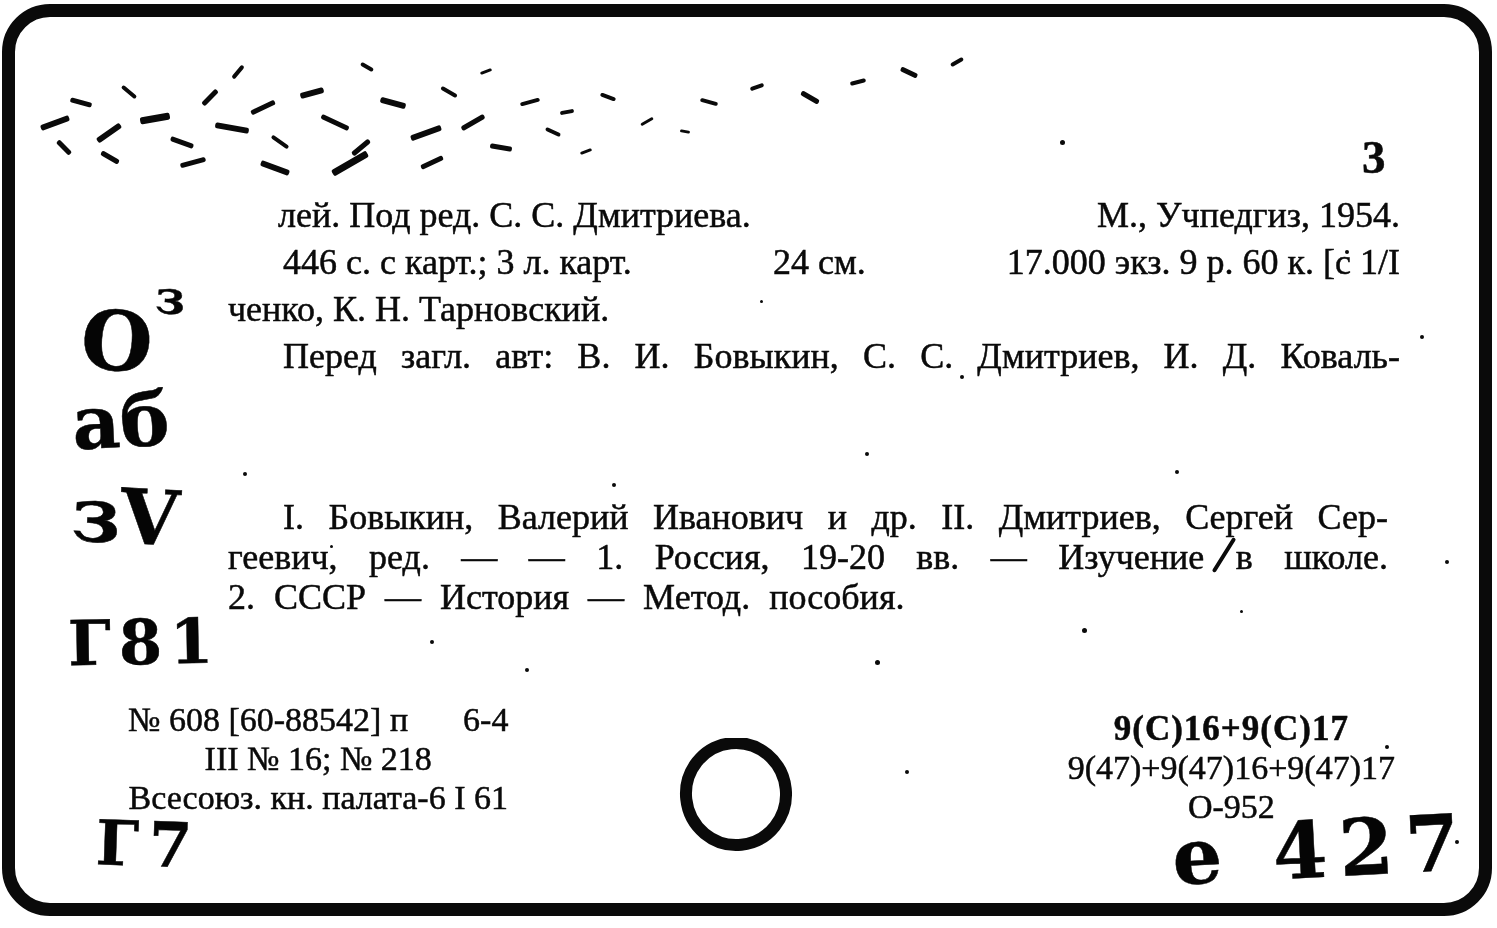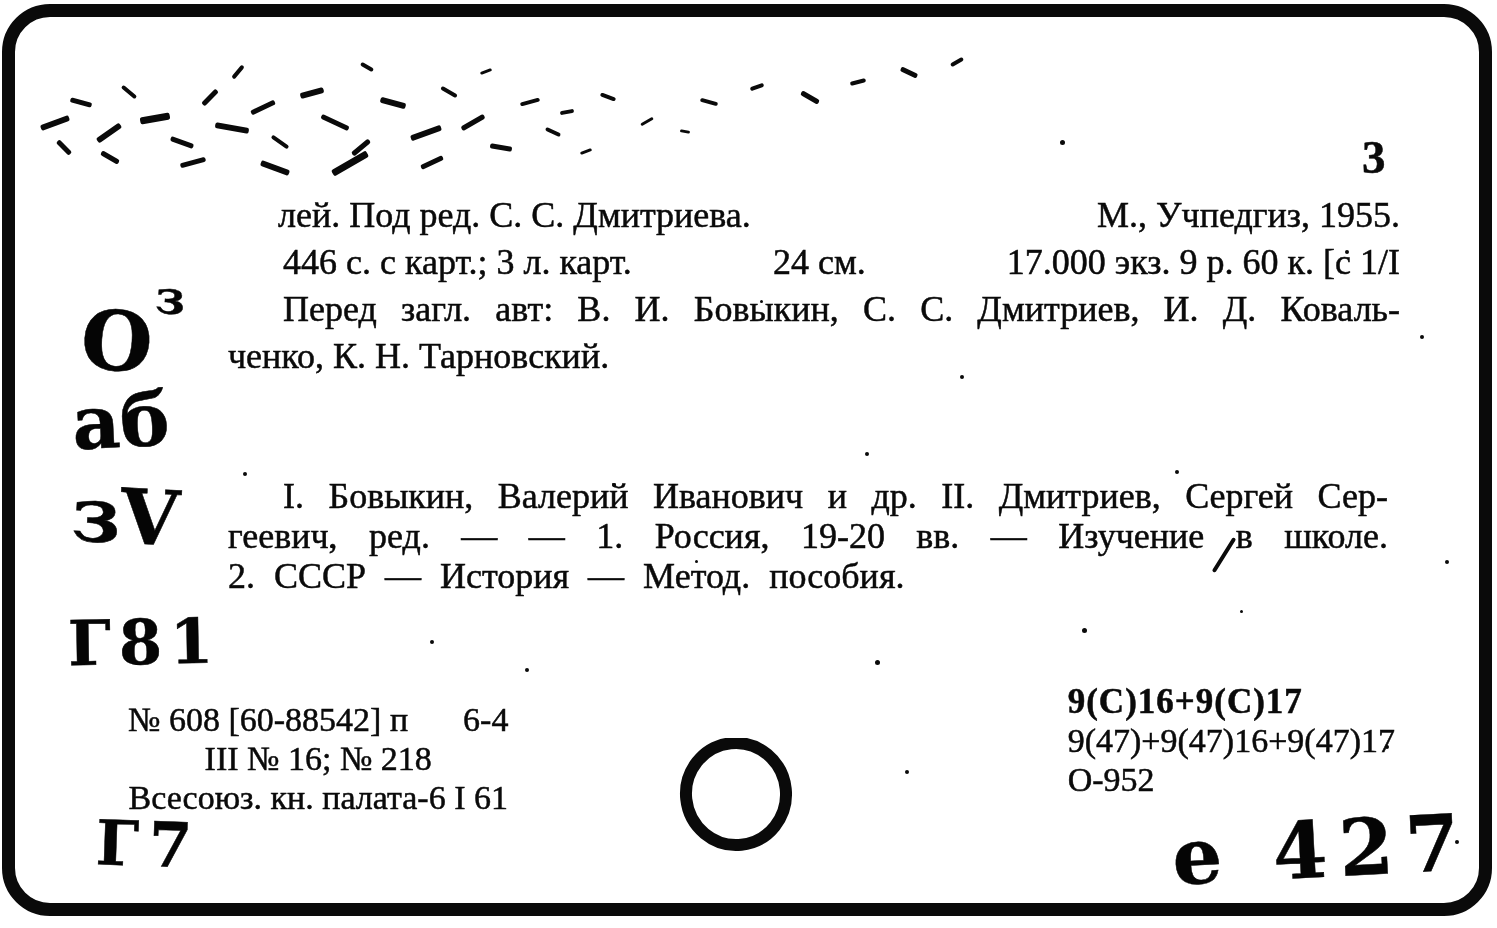--- a/index.html
+++ b/index.html
@@ -14,36 +14,36 @@
   }
   .ink{ -webkit-text-stroke:0.5px currentColor; }
   .page-num{
     position:absolute;left:1362px;top:130px;font-size:47px;font-weight:bold;
   }
   .main-block{
     position:absolute;left:228px;top:192px;width:1172px;
     font-size:36px;line-height:47px;white-space:nowrap;
   }
   .tracing-block{
-    position:absolute;left:228px;top:476px;width:1160px;
+    position:absolute;left:228px;top:497px;width:1160px;
     font-size:36px;line-height:40px;white-space:nowrap;
   }
   .line{display:block;}
   .jl{text-align:justify;text-align-last:justify;white-space:normal;}
   .lflex{display:flex;justify-content:space-between;}
   .ind50{padding-left:50px;}
   .ind55{padding-left:55px;gap:32px;}
   .ws6{word-spacing:6px;}
   .ws10{word-spacing:10px;}
   .footer-left{
     position:absolute;left:128px;top:700px;font-size:34px;line-height:39px;white-space:nowrap;text-align:center;
   }
   .footer-left .gap{display:inline-block;width:55px;}
   .footer-right{
-    position:absolute;right:102px;top:682px;text-align:left;
+    position:absolute;right:102px;top:709px;text-align:center;
     font-size:34px;line-height:39px;white-space:nowrap;
   }
   .footer-right .b1{font-weight:bold;font-size:35px;letter-spacing:1px;}
   .hand{
     position:absolute;font-family:"DejaVu Serif",serif;font-weight:bold;color:#050505;
   }
   .hand-o{left:82px;top:268px;font-size:82px;transform:rotate(4deg);}
   .hand-o sup{font-size:46px;vertical-align:60px;}
   .hand-ab{left:72px;top:378px;font-size:74px;transform:rotate(-3deg);}
   .hand-zv{left:72px;top:472px;font-size:76px;transform:rotate(3deg);}
@@ -126,29 +126,29 @@
       <div class="dot" style="left: 330px; top: 545px; width: 3px; height: 3px;"></div>
       <div class="dot" style="left: 905px; top: 770px; width: 4px; height: 4px;"></div>
       <div class="dot" style="left: 1455px; top: 840px; width: 4px; height: 4px;"></div>
     </div>
 
   <div class="page-num">3</div>
 
   <div class="main-block">
     <div class="line lflex ind50">
       <span>лей. Под ред. С. С. Дмитриева.</span>
-      <span>М., Учпедгиз, 1955.</span>
+      <span>М., Учпедгиз, 1954.</span>
     </div>
     <div class="line lflex ind55">
       <span>446 с. с карт.; 3 л. карт.</span>
       <span>24 см.</span>
       <span>17.000 экз. 9 р. 60 к. [с 1/I</span>
     </div>
+    <div class="line">ченко, К. Н. Тарновский.</div>
     <div class="line jl ind55">Перед загл. авт: В. И. Бовыкин, С. С. Дмитриев, И. Д. Коваль-</div>
-    <div class="line">ченко, К. Н. Тарновский.</div>
   </div>
 
   <div class="tracing-block">
     <div class="line jl ind55">I. Бовыкин, Валерий Иванович и др. II. Дмитриев, Сергей Сер-</div>
     <div class="line jl">геевич, ред. — — 1. Россия, 19-20 вв. — Изучение в школе.</div>
     <div class="line ws10">2. СССР — История — Метод. пособия.</div>
   </div>
 
   <div class="footer-left">
     <div><span>№ 608 [60-88542] п</span><span class="gap"></span><span>6-4</span></div>

